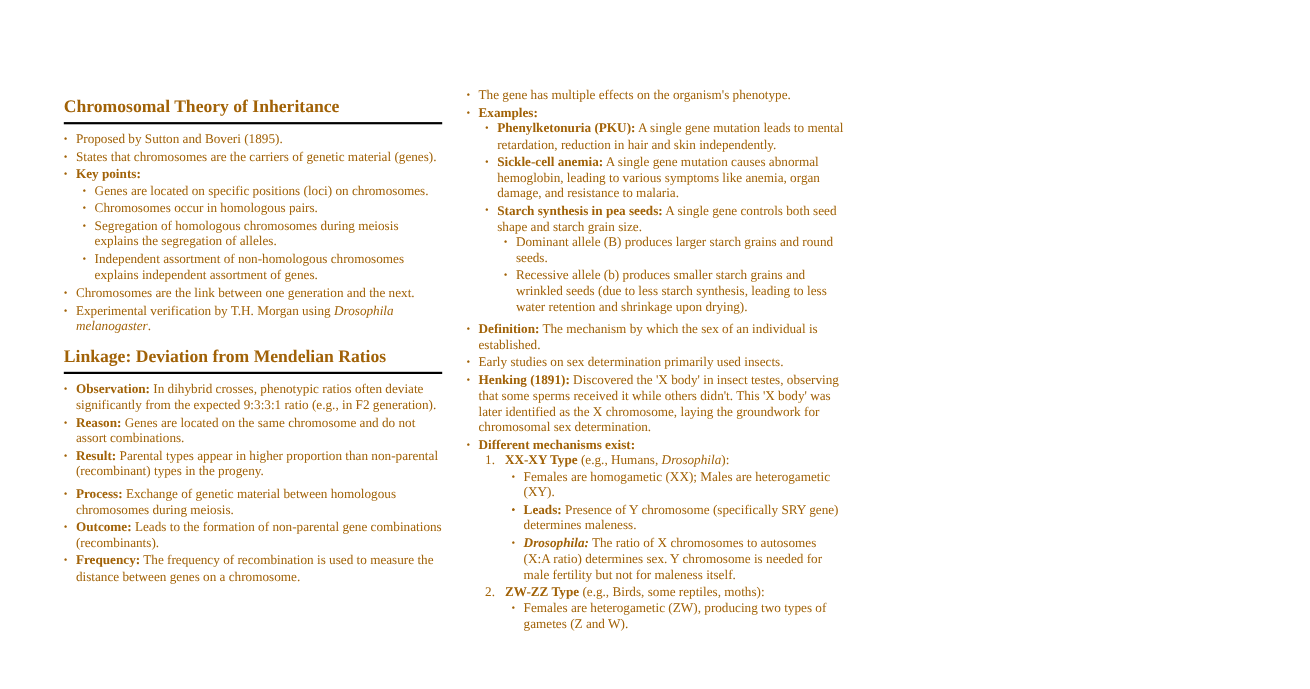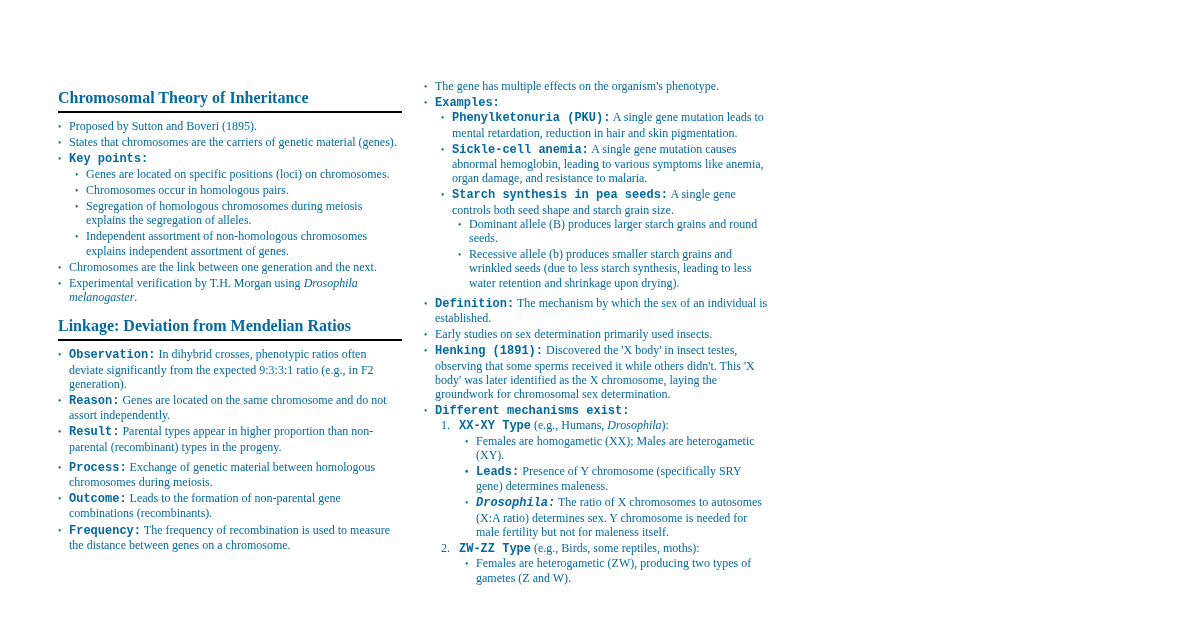--- a/index.html
+++ b/index.html
@@ -3,21 +3,21 @@
 <meta charset="utf-8">
 <style>
   html, body { margin: 0; padding: 0; background: #ffffff; }
   .page {
     position: relative;
     width: 1191px;
     height: 626px;
     background: #ffffff;
     overflow: hidden;
     font-family: "Liberation Serif", "DejaVu Serif", serif;
-    color: #0369a1;
+    color: #a16207;
   }
   .columns {
     position: absolute;
     left: 58px;
     top: 79px;
     display: flex;
     gap: 22px;
   }
   .col {
     width: 344px;
@@ -41,21 +41,21 @@
   .col > ul.doc-list:first-child { margin-top: 0; }
   ul.doc-list ul.doc-list { margin: 0 0 0 6px; }
   li.doc-item {
     position: relative;
     padding-left: 11px;
     margin-bottom: 2px;
   }
   li.doc-item.num { padding-left: 18px; }
   .marker { position: absolute; left: 0; top: 0; }
   li.doc-item:not(.num) > .marker { font-size: 9.5px; top: 1px; }
-  .b { font-weight: bold; font-family: Liberation Mono, monospace; }
+  .b { font-weight: bold; }
   .i { font-style: italic; }
 </style>
 </head>
 <body>
 
 <div class="page">
   <div class="columns">
     <div class="col" id="col-left">
         <h2 class="section-heading">Chromosomal Theory of Inheritance</h2>
         <ul class="doc-list">
@@ -66,34 +66,34 @@
               <li class="doc-item"><span class="marker">•</span><span class="">Chromosomes occur in homologous pairs.</span></li>
               <li class="doc-item"><span class="marker">•</span><span class="">Segregation of homologous chromosomes during meiosis explains the segregation of alleles.</span></li>
               <li class="doc-item"><span class="marker">•</span><span class="">Independent assortment of non-homologous chromosomes explains independent assortment of genes.</span></li>
             </ul></li>
           <li class="doc-item"><span class="marker">•</span><span class="">Chromosomes are the link between one generation and the next.</span></li>
           <li class="doc-item"><span class="marker">•</span><span class="">Experimental verification by T.H. Morgan using </span><span class="i">Drosophila melanogaster</span><span class="">.</span></li>
         </ul>
         <h2 class="section-heading">Linkage: Deviation from Mendelian Ratios</h2>
         <ul class="doc-list">
           <li class="doc-item"><span class="marker">•</span><span class="b">Observation:</span><span class=""> In dihybrid crosses, phenotypic ratios often deviate significantly from the expected 9:3:3:1 ratio (e.g., in F2 generation).</span></li>
-          <li class="doc-item"><span class="marker">•</span><span class="b">Reason:</span><span class=""> Genes are located on the same chromosome and do not assort independently.</span></li>
+          <li class="doc-item"><span class="marker">•</span><span class="b">Reason:</span><span class=""> Genes are located on the same chromosome and do not assort combinations.</span></li>
           <li class="doc-item"><span class="marker">•</span><span class="b">Result:</span><span class=""> Parental types appear in higher proportion than non-parental (recombinant) types in the progeny.</span></li>
         </ul>
         <ul class="doc-list">
           <li class="doc-item"><span class="marker">•</span><span class="b">Process:</span><span class=""> Exchange of genetic material between homologous chromosomes during meiosis.</span></li>
           <li class="doc-item"><span class="marker">•</span><span class="b">Outcome:</span><span class=""> Leads to the formation of non-parental gene combinations (recombinants).</span></li>
           <li class="doc-item"><span class="marker">•</span><span class="b">Frequency:</span><span class=""> The frequency of recombination is used to measure the distance between genes on a chromosome.</span></li>
         </ul>
       </div>
     <div class="col" id="col-right">
         <ul class="doc-list">
           <li class="doc-item"><span class="marker">•</span><span class="">The gene has multiple effects on the organism's phenotype.</span></li>
           <li class="doc-item"><span class="marker">•</span><span class="b">Examples:</span><ul class="doc-list">
-              <li class="doc-item"><span class="marker">•</span><span class="b">Phenylketonuria (PKU):</span><span class=""> A single gene mutation leads to mental retardation, reduction in hair and skin pigmentation.</span></li>
+              <li class="doc-item"><span class="marker">•</span><span class="b">Phenylketonuria (PKU):</span><span class=""> A single gene mutation leads to mental retardation, reduction in hair and skin independently.</span></li>
               <li class="doc-item"><span class="marker">•</span><span class="b">Sickle-cell anemia:</span><span class=""> A single gene mutation causes abnormal hemoglobin, leading to various symptoms like anemia, organ damage, and resistance to malaria.</span></li>
               <li class="doc-item"><span class="marker">•</span><span class="b">Starch synthesis in pea seeds:</span><span class=""> A single gene controls both seed shape and starch grain size.</span><ul class="doc-list">
                   <li class="doc-item"><span class="marker">•</span><span class="">Dominant allele (B) produces larger starch grains and round seeds.</span></li>
                   <li class="doc-item"><span class="marker">•</span><span class="">Recessive allele (b) produces smaller starch grains and wrinkled seeds (due to less starch synthesis, leading to less water retention and shrinkage upon drying).</span></li>
                 </ul></li>
             </ul></li>
         </ul>
         <ul class="doc-list">
           <li class="doc-item"><span class="marker">•</span><span class="b">Definition:</span><span class=""> The mechanism by which the sex of an individual is established.</span></li>
           <li class="doc-item"><span class="marker">•</span><span class="">Early studies on sex determination primarily used insects.</span></li>

